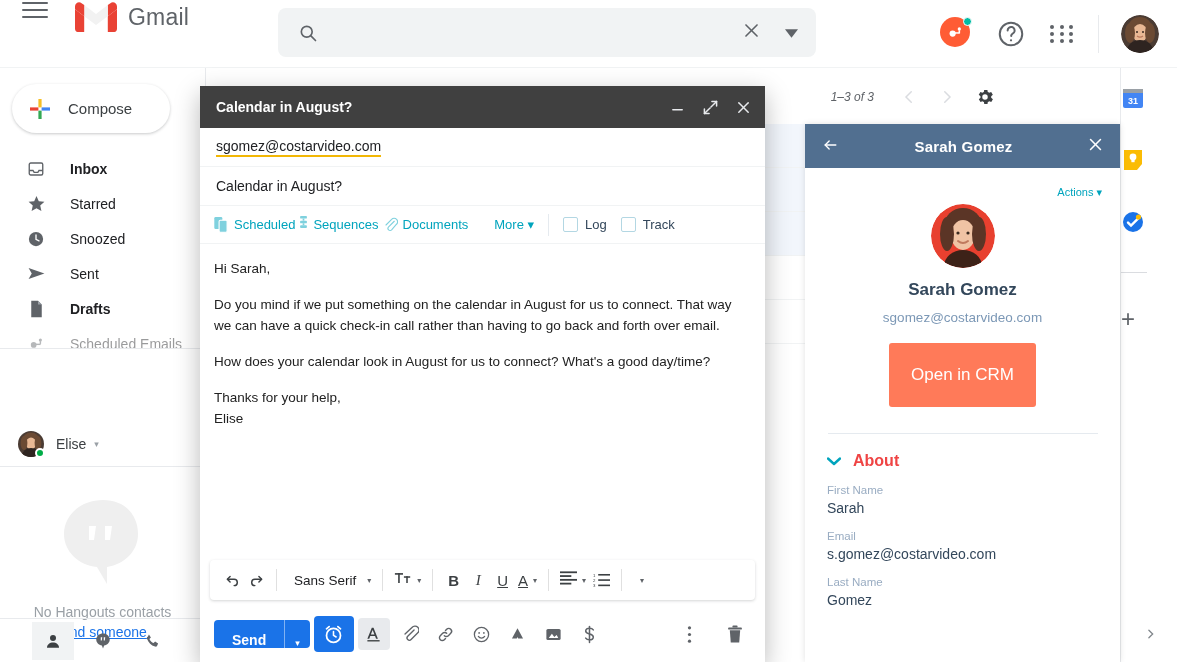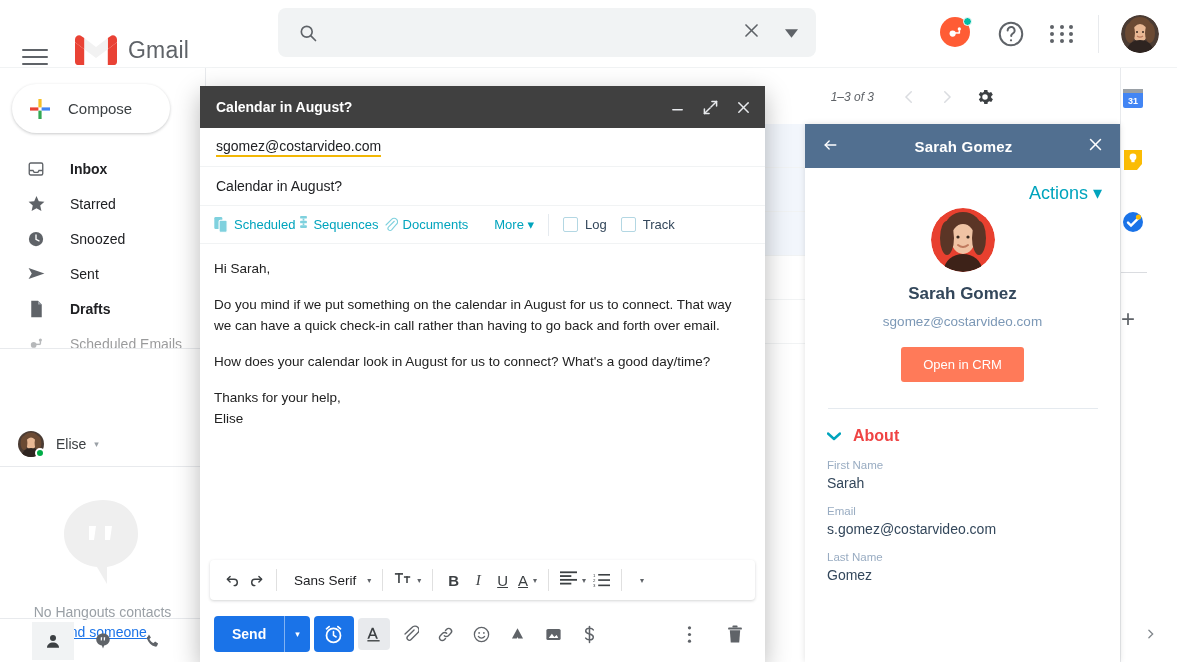--- a/index.html
+++ b/index.html
@@ -6,21 +6,21 @@
   html, body {
     width: 1177px; height: 662px;
     font-family: "Liberation Sans", sans-serif;
     background: #fff; overflow: hidden;
   }
   #app { position: relative; width: 1177px; height: 662px; background: #fff; }
 
   
   .topbar {
     position: absolute; top: 0; left: 0; width: 1177px; height: 68px;
-    background: #fff; display: flex; align-items: flex-end;
+    background: #fff; display: flex; align-items: flex-start;
     border-bottom: 1px solid #f1f3f4;
   }
   .hamburger { width: 26px; height: 20px; margin-left: 22px; cursor: pointer;
     display: flex; flex-direction: column; justify-content: space-between; padding: 2px 0; }
   .hamburger i { display: block; height: 2px; background: #5f6368; border-radius: 1px; }
   .gm-logo { display: flex; align-items: center; margin-left: 26px; }
   .gm-mark { width: 44px; height: 34px; position: relative; }
   .gm-word { font-size: 23px; color: #5f6368; margin-left: 10px; letter-spacing: .2px; }
 
   .searchbar {
@@ -117,27 +117,27 @@
   .rail-expand { position: absolute; right: 20px; bottom: 16px; color: #80868b; font-size: 16px; cursor:pointer; }
 
   
   .crm-panel { position: absolute; left: 805px; top: 124px; width: 315px; height: 538px;
     background: #fff; box-shadow: 0 0 6px rgba(0,0,0,.12); }
   .crm-head { height: 44px; background: #516f90; display: flex; align-items: center;
     justify-content: space-between; padding: 0 16px; }
   .crm-back, .crm-close { color: #fff; font-size: 17px; cursor: pointer; line-height: 1; }
   .crm-title { color: #fff; font-size: 15px; font-weight: bold; letter-spacing: .2px; }
   .crm-actions { text-align: right; padding: 14px 18px 0 0; }
-  .crm-actions-link { color: #00a4bd; font-size: 18px; cursor: pointer; }
+  .crm-actions-link { color: #00a4bd; font-size: 11px; cursor: pointer; }
   .crm-card { text-align: center; padding-top: 4px; }
   .crm-avatar { width: 64px; height: 64px; border-radius: 50%; margin: 0 auto; overflow: hidden; }
   .crm-name { font-size: 17px; font-weight: bold; color: #33475b; margin-top: 12px; }
   .crm-email { font-size: 13.5px; color: #7c98b6; margin-top: 10px; }
   .crm-cta { display: inline-block; margin-top: 18px; background: #ff7a59; color: #fff;
-    font-size: 13px; padding: 10px 22px; border-radius: 3px; cursor: pointer; }
+    font-size: 17px; padding: 22px 22px; border-radius: 3px; cursor: pointer; }
   .crm-hr { width: 270px; height: 1px; background: #e5eaef; margin: 26px auto 0; }
   .crm-about { padding: 18px 0 0 22px; display: flex; align-items: center; gap: 12px; cursor: pointer; }
   .crm-chev { color: #00a4bd; font-size: 13px; }
   .crm-about-label { font-size: 16px; font-weight: bold; color: #ef4444; }
   .crm-field { padding: 14px 0 0 22px; }
   .crm-f-label { font-size: 11.5px; color: #99acc2; }
   .crm-f-value { font-size: 14px; color: #33475b; margin-top: 4px; }
 
   
   .compose-win { position: absolute; left: 200px; top: 86px; width: 565px; height: 576px;
@@ -169,22 +169,22 @@
 
   .fmt-bar { margin: 0 10px 6px 10px; height: 40px; border-radius: 4px;
     box-shadow: 0 1px 3px rgba(60,64,67,.22); display: flex; align-items: center; padding: 0 10px; background:#fff;}
   .fmt-btn { height: 28px; min-width: 24px; display: flex; align-items: center; justify-content: center;
     cursor: pointer; color: #3c4043; padding: 0 3px; }
   .fmt-sep { width: 1px; height: 22px; background: #e0e0e0; margin: 0 8px; }
   .fmt-font { font-size: 13.5px; color: #202124; padding: 0 6px; }
   .caret-s { font-size: 8px; color: #5f6368; margin-left: 5px; }
 
   .send-bar { height: 56px; display: flex; align-items: center; padding: 0 14px; }
-  .send-btn { height: 36px; background: #1a73e8; color: #fff; border-radius: 4px;
-    display: flex; align-items: center; cursor: pointer; }
+  .send-btn { height: 28px; background: #1a73e8; color: #fff; border-radius: 4px;
+    display: flex; align-items: flex-end; cursor: pointer; }
   .send-label { font-size: 14px; font-weight: bold; padding: 0 18px; }
   .send-div { width: 1px; height: 36px; background: rgba(255,255,255,.45); }
   .send-caret { padding: 0 10px; font-size: 9px; }
   .schedule-btn { width: 40px; height: 36px; background: #1a73e8; border-radius: 4px; margin-left: 4px;
     display: flex; align-items: center; justify-content: center; cursor: pointer; }
   .sb-ico { width: 32px; height: 32px; display: flex; align-items: center; justify-content: center;
     cursor: pointer; color: #5f6368; margin-left: 4px; border-radius: 4px; }
   .sb-ico.active { background: #e8eaed; }
   .sb-right { margin-left: auto; display: flex; align-items: center; gap: 10px; }
 </style>

